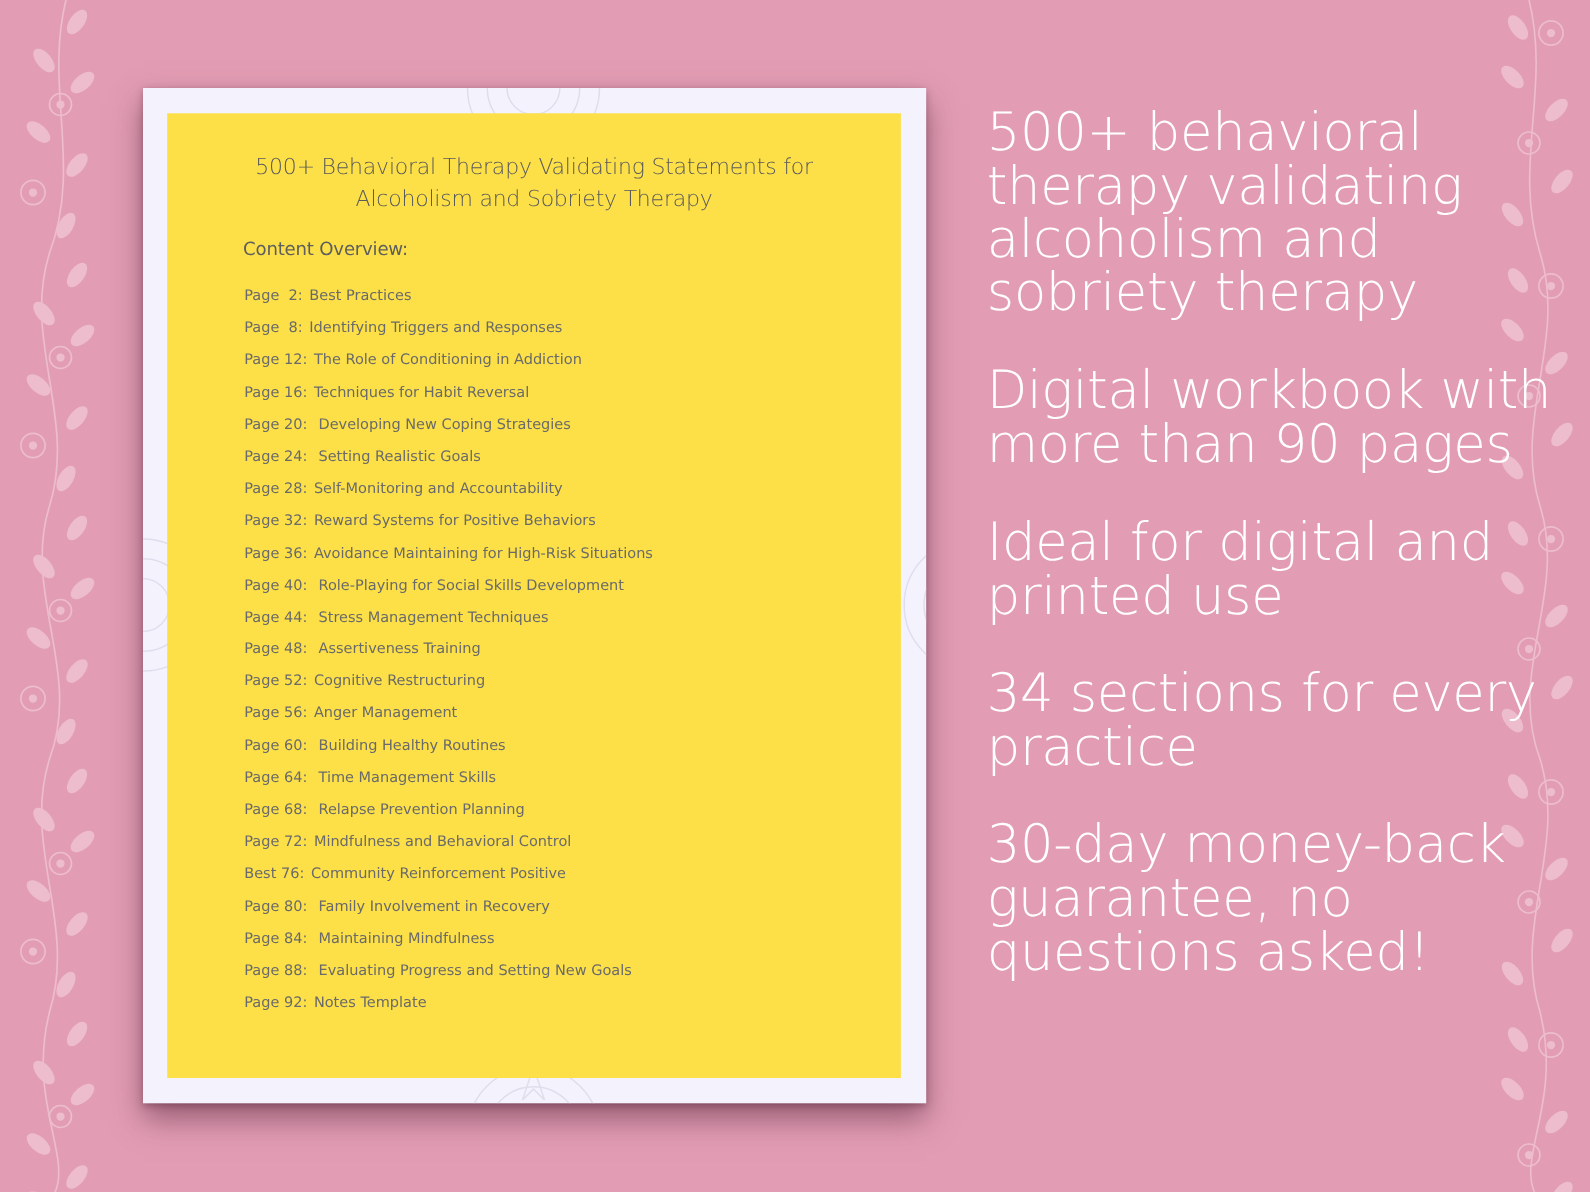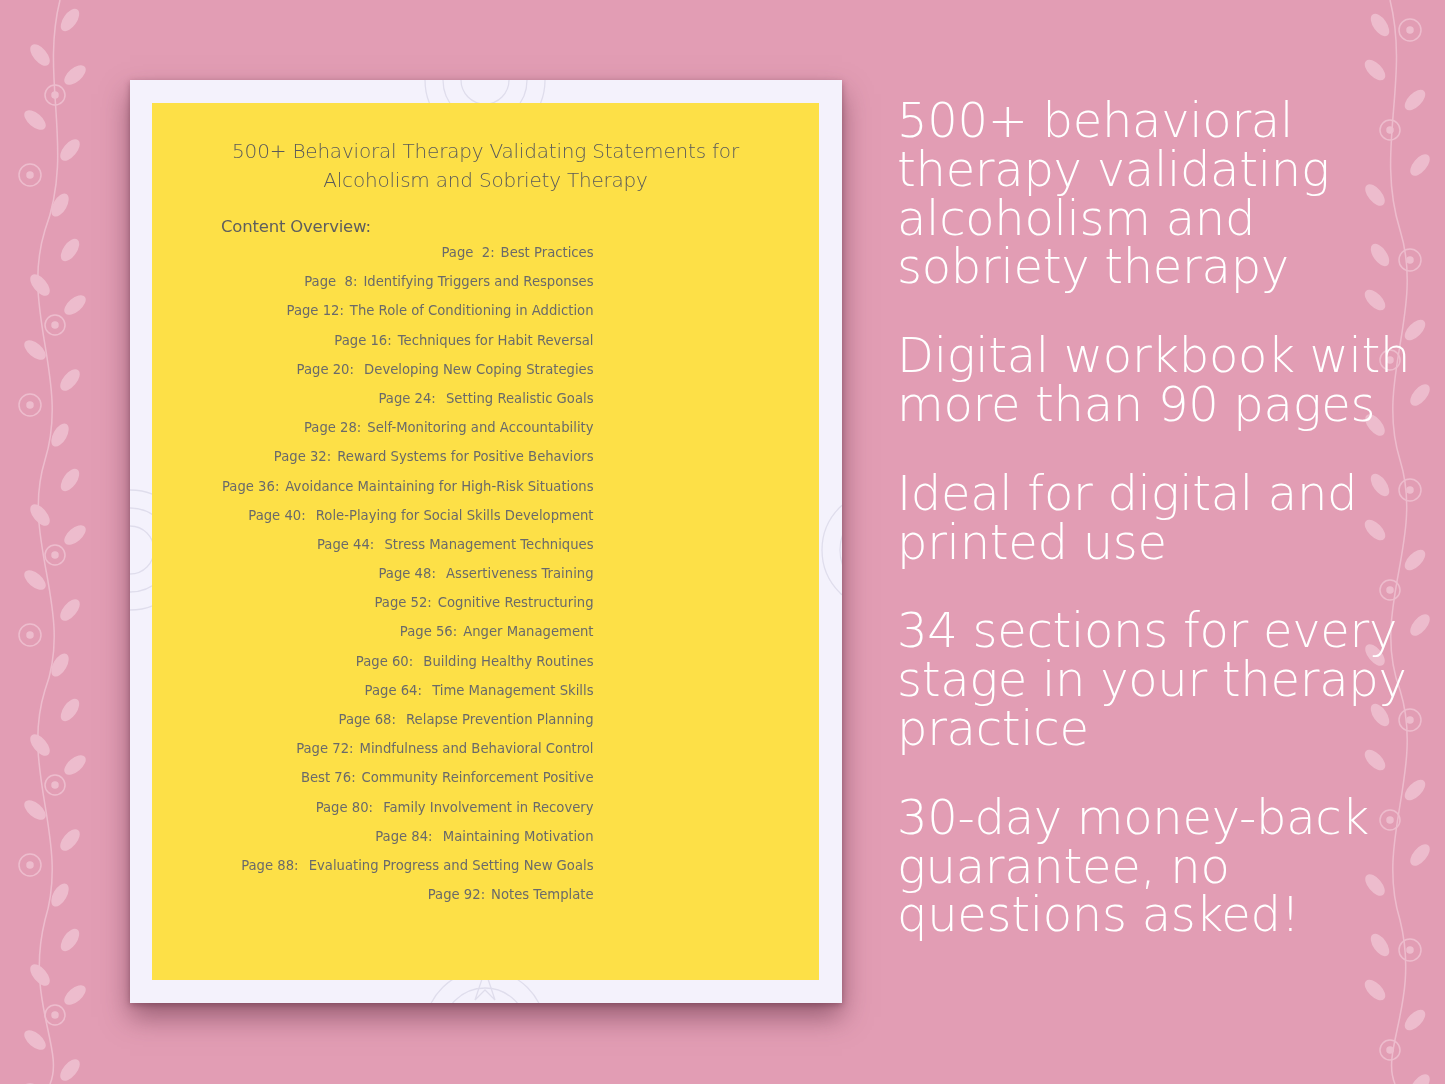--- a/index.html
+++ b/index.html
@@ -37,21 +37,21 @@
       position: absolute; left: 0; top: 34px; width: 667px;
       text-align: center; color: #5a5a5a;
       font-family: "DejaVu Sans", sans-serif; font-weight: 300;
       font-size: 20px; line-height: 29px; letter-spacing: -0.2px;
     }
     .overview-label {
       position: absolute; left: 46px; top: 114px;
       color: #5e5e5e; font-size: 16.5px; letter-spacing: -0.2px; margin-left: 23px;
     }
     .toc {
-      position: absolute; left: 70px; top: 140px; margin: 0; padding: 0; list-style: none; text-align: right;
+      position: absolute; left: 70px; top: 157px; margin: 0; padding: 0; list-style: none;
     }
     .toc li {
       height: 29.2px; line-height: 20px;
       color: #6a6a6a; font-size: 13.2px; white-space: pre;
     }
     .toc .pg { display: inline-block; }
     .toc .sec { margin-left: 6px; }
 
     .features {
       position: absolute; left: 897px; top: 96px; width: 520px;
@@ -160,21 +160,21 @@
       <li><span class="pg">Page 44:</span><span class="sec"> Stress Management Techniques</span></li>
       <li><span class="pg">Page 48:</span><span class="sec"> Assertiveness Training</span></li>
       <li><span class="pg">Page 52:</span><span class="sec">Cognitive Restructuring</span></li>
       <li><span class="pg">Page 56:</span><span class="sec">Anger Management</span></li>
       <li><span class="pg">Page 60:</span><span class="sec"> Building Healthy Routines</span></li>
       <li><span class="pg">Page 64:</span><span class="sec"> Time Management Skills</span></li>
       <li><span class="pg">Page 68:</span><span class="sec"> Relapse Prevention Planning</span></li>
       <li><span class="pg">Page 72:</span><span class="sec">Mindfulness and Behavioral Control</span></li>
       <li><span class="pg">Best 76:</span><span class="sec">Community Reinforcement Positive</span></li>
       <li><span class="pg">Page 80:</span><span class="sec"> Family Involvement in Recovery</span></li>
-      <li><span class="pg">Page 84:</span><span class="sec"> Maintaining Motivation</span></li>
+      <li><span class="pg">Page 84:</span><span class="sec"> Maintaining Mindfulness</span></li>
       <li><span class="pg">Page 88:</span><span class="sec"> Evaluating Progress and Setting New Goals</span></li>
       <li><span class="pg">Page 92:</span><span class="sec">Notes Template</span></li>
     </ul>
   </div>
 </div>
 
 <div class="features">
   <div class="feature">
     <div>500+ behavioral</div>
     <div>therapy validating</div>
@@ -184,21 +184,20 @@
   <div class="feature">
     <div>Digital workbook with</div>
     <div>more than 90 pages</div>
   </div>
   <div class="feature">
     <div>Ideal for digital and</div>
     <div>printed use</div>
   </div>
   <div class="feature">
     <div>34 sections for every</div>
-    <div>stage in your therapy</div>
     <div>practice</div>
   </div>
   <div class="feature">
     <div>30-day money-back</div>
     <div>guarantee, no</div>
     <div>questions asked!</div>
   </div>
 </div>
 
 </body></html>

